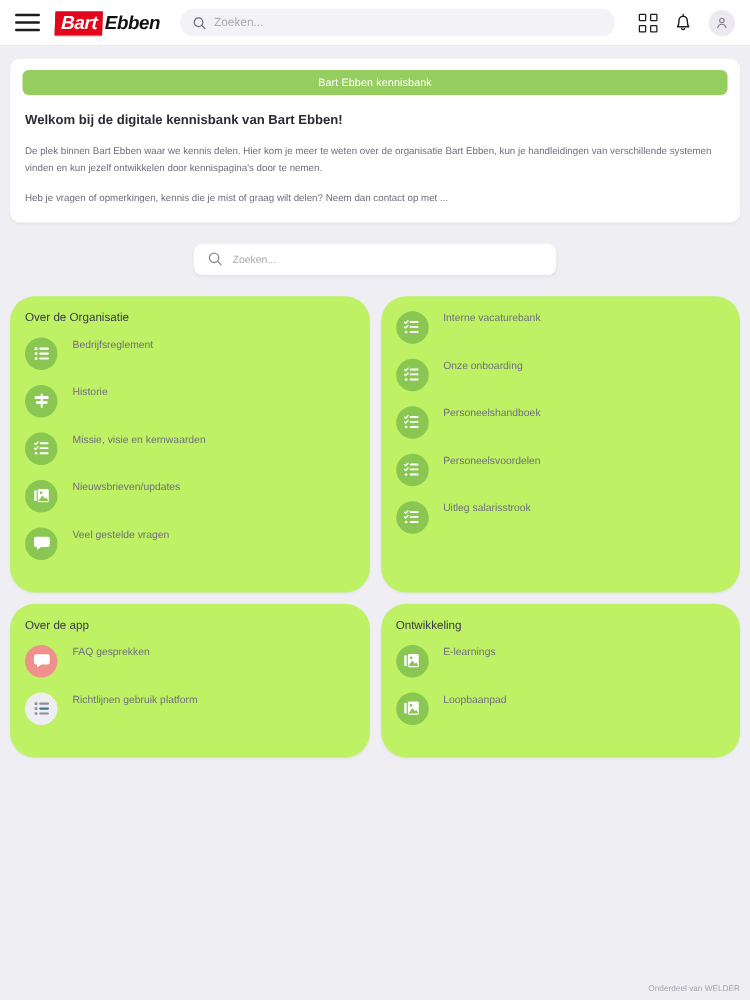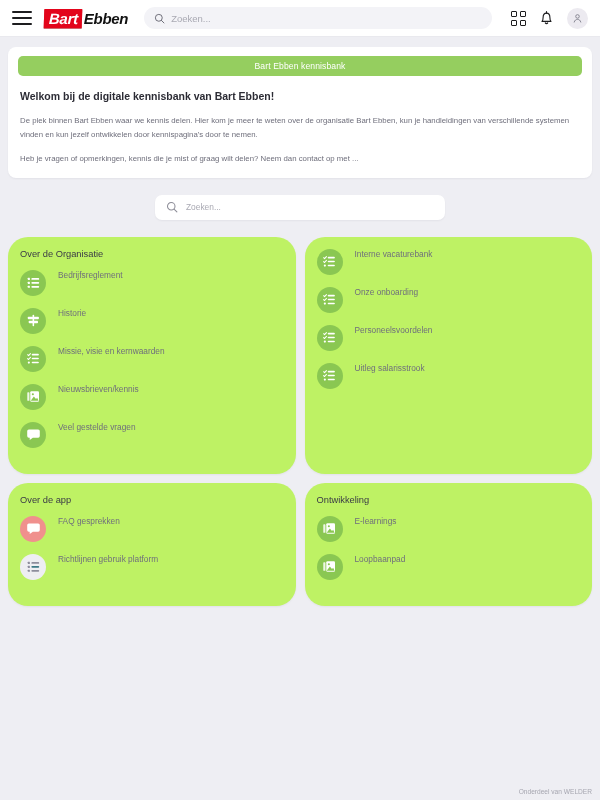--- a/index.html
+++ b/index.html
@@ -243,21 +243,21 @@
           </div>
           <div class="item">
             <span class="item-icon ic-green">
               <svg width="15" height="15" viewBox="0 0 21 21">
                 <rect x="1.8" y="4.6" width="3" height="12" rx="1" fill="#ffffff" opacity=".85"></rect>
              <rect x="6" y="3" width="12.2" height="15" rx="1.6" fill="#ffffff"></rect>
              <circle cx="9.6" cy="7.4" r="1.5" fill="#8ac752"></circle>
              <path d="M6.6 16.4 L11 10.4 L14 14 L15.6 12.2 L17.6 16.4 Z" fill="#8ac752"></path>
               </svg>
             </span>
-            <span class="item-label">Nieuwsbrieven/kennis</span>
+            <span class="item-label">Nieuwsbrieven/updates</span>
           </div>
           <div class="item">
             <span class="item-icon ic-green">
               <svg width="15" height="15" viewBox="0 0 21 21">
                 <path d="M4 3.4 H17 A2.3 2.3 0 0 1 19.3 5.7 V12.6 A2.3 2.3 0 0 1 17 14.9 H9.6 L5.2 18.3 V14.9 H4 A2.3 2.3 0 0 1 1.7 12.6 V5.7 A2.3 2.3 0 0 1 4 3.4 Z" fill="#ffffff"></path>
               </svg>
             </span>
             <span class="item-label">Veel gestelde vragen</span>
           </div>
         </div>
@@ -280,20 +280,33 @@
               <svg width="15" height="15" viewBox="0 0 21 21">
                 <path d="M2.3 5.2 L3.6 6.5 L6.2 3.6" fill="none" stroke="#ffffff" stroke-width="1.5" stroke-linecap="round" stroke-linejoin="round"></path>
              <rect x="8" y="4" width="10" height="2.2" rx="1.1" fill="#ffffff"></rect>
              <path d="M2.3 10.6 L3.6 11.9 L6.2 9" fill="none" stroke="#ffffff" stroke-width="1.5" stroke-linecap="round" stroke-linejoin="round"></path>
              <rect x="8" y="9.4" width="10" height="2.2" rx="1.1" fill="#ffffff"></rect>
              <circle cx="4" cy="16.2" r="1.5" fill="#ffffff"></circle>
              <rect x="8" y="15.1" width="10" height="2.2" rx="1.1" fill="#ffffff"></rect>
               </svg>
             </span>
             <span class="item-label">Onze onboarding</span>
+          </div>
+          <div class="item">
+            <span class="item-icon ic-green">
+              <svg width="15" height="15" viewBox="0 0 21 21">
+                <path d="M2.3 5.2 L3.6 6.5 L6.2 3.6" fill="none" stroke="#ffffff" stroke-width="1.5" stroke-linecap="round" stroke-linejoin="round"></path>
+             <rect x="8" y="4" width="10" height="2.2" rx="1.1" fill="#ffffff"></rect>
+             <path d="M2.3 10.6 L3.6 11.9 L6.2 9" fill="none" stroke="#ffffff" stroke-width="1.5" stroke-linecap="round" stroke-linejoin="round"></path>
+             <rect x="8" y="9.4" width="10" height="2.2" rx="1.1" fill="#ffffff"></rect>
+             <circle cx="4" cy="16.2" r="1.5" fill="#ffffff"></circle>
+             <rect x="8" y="15.1" width="10" height="2.2" rx="1.1" fill="#ffffff"></rect>
+              </svg>
+            </span>
+            <span class="item-label">Personeelshandboek</span>
           </div>
           <div class="item">
             <span class="item-icon ic-green">
               <svg width="15" height="15" viewBox="0 0 21 21">
                 <path d="M2.3 5.2 L3.6 6.5 L6.2 3.6" fill="none" stroke="#ffffff" stroke-width="1.5" stroke-linecap="round" stroke-linejoin="round"></path>
              <rect x="8" y="4" width="10" height="2.2" rx="1.1" fill="#ffffff"></rect>
              <path d="M2.3 10.6 L3.6 11.9 L6.2 9" fill="none" stroke="#ffffff" stroke-width="1.5" stroke-linecap="round" stroke-linejoin="round"></path>
              <rect x="8" y="9.4" width="10" height="2.2" rx="1.1" fill="#ffffff"></rect>
              <circle cx="4" cy="16.2" r="1.5" fill="#ffffff"></circle>
              <rect x="8" y="15.1" width="10" height="2.2" rx="1.1" fill="#ffffff"></rect>

